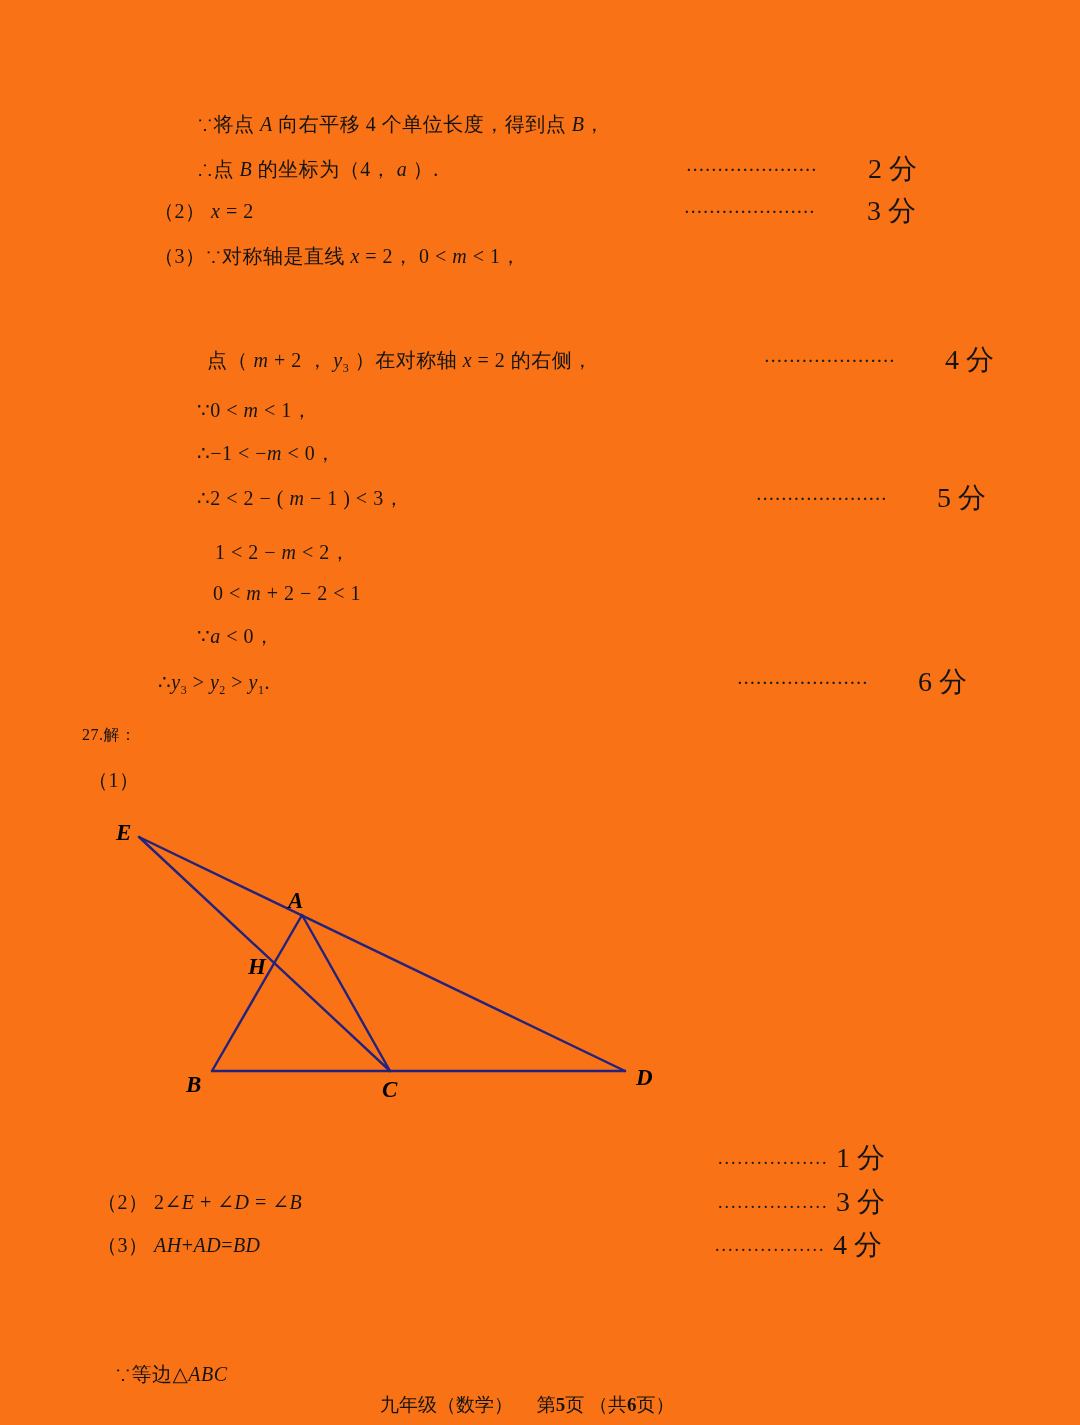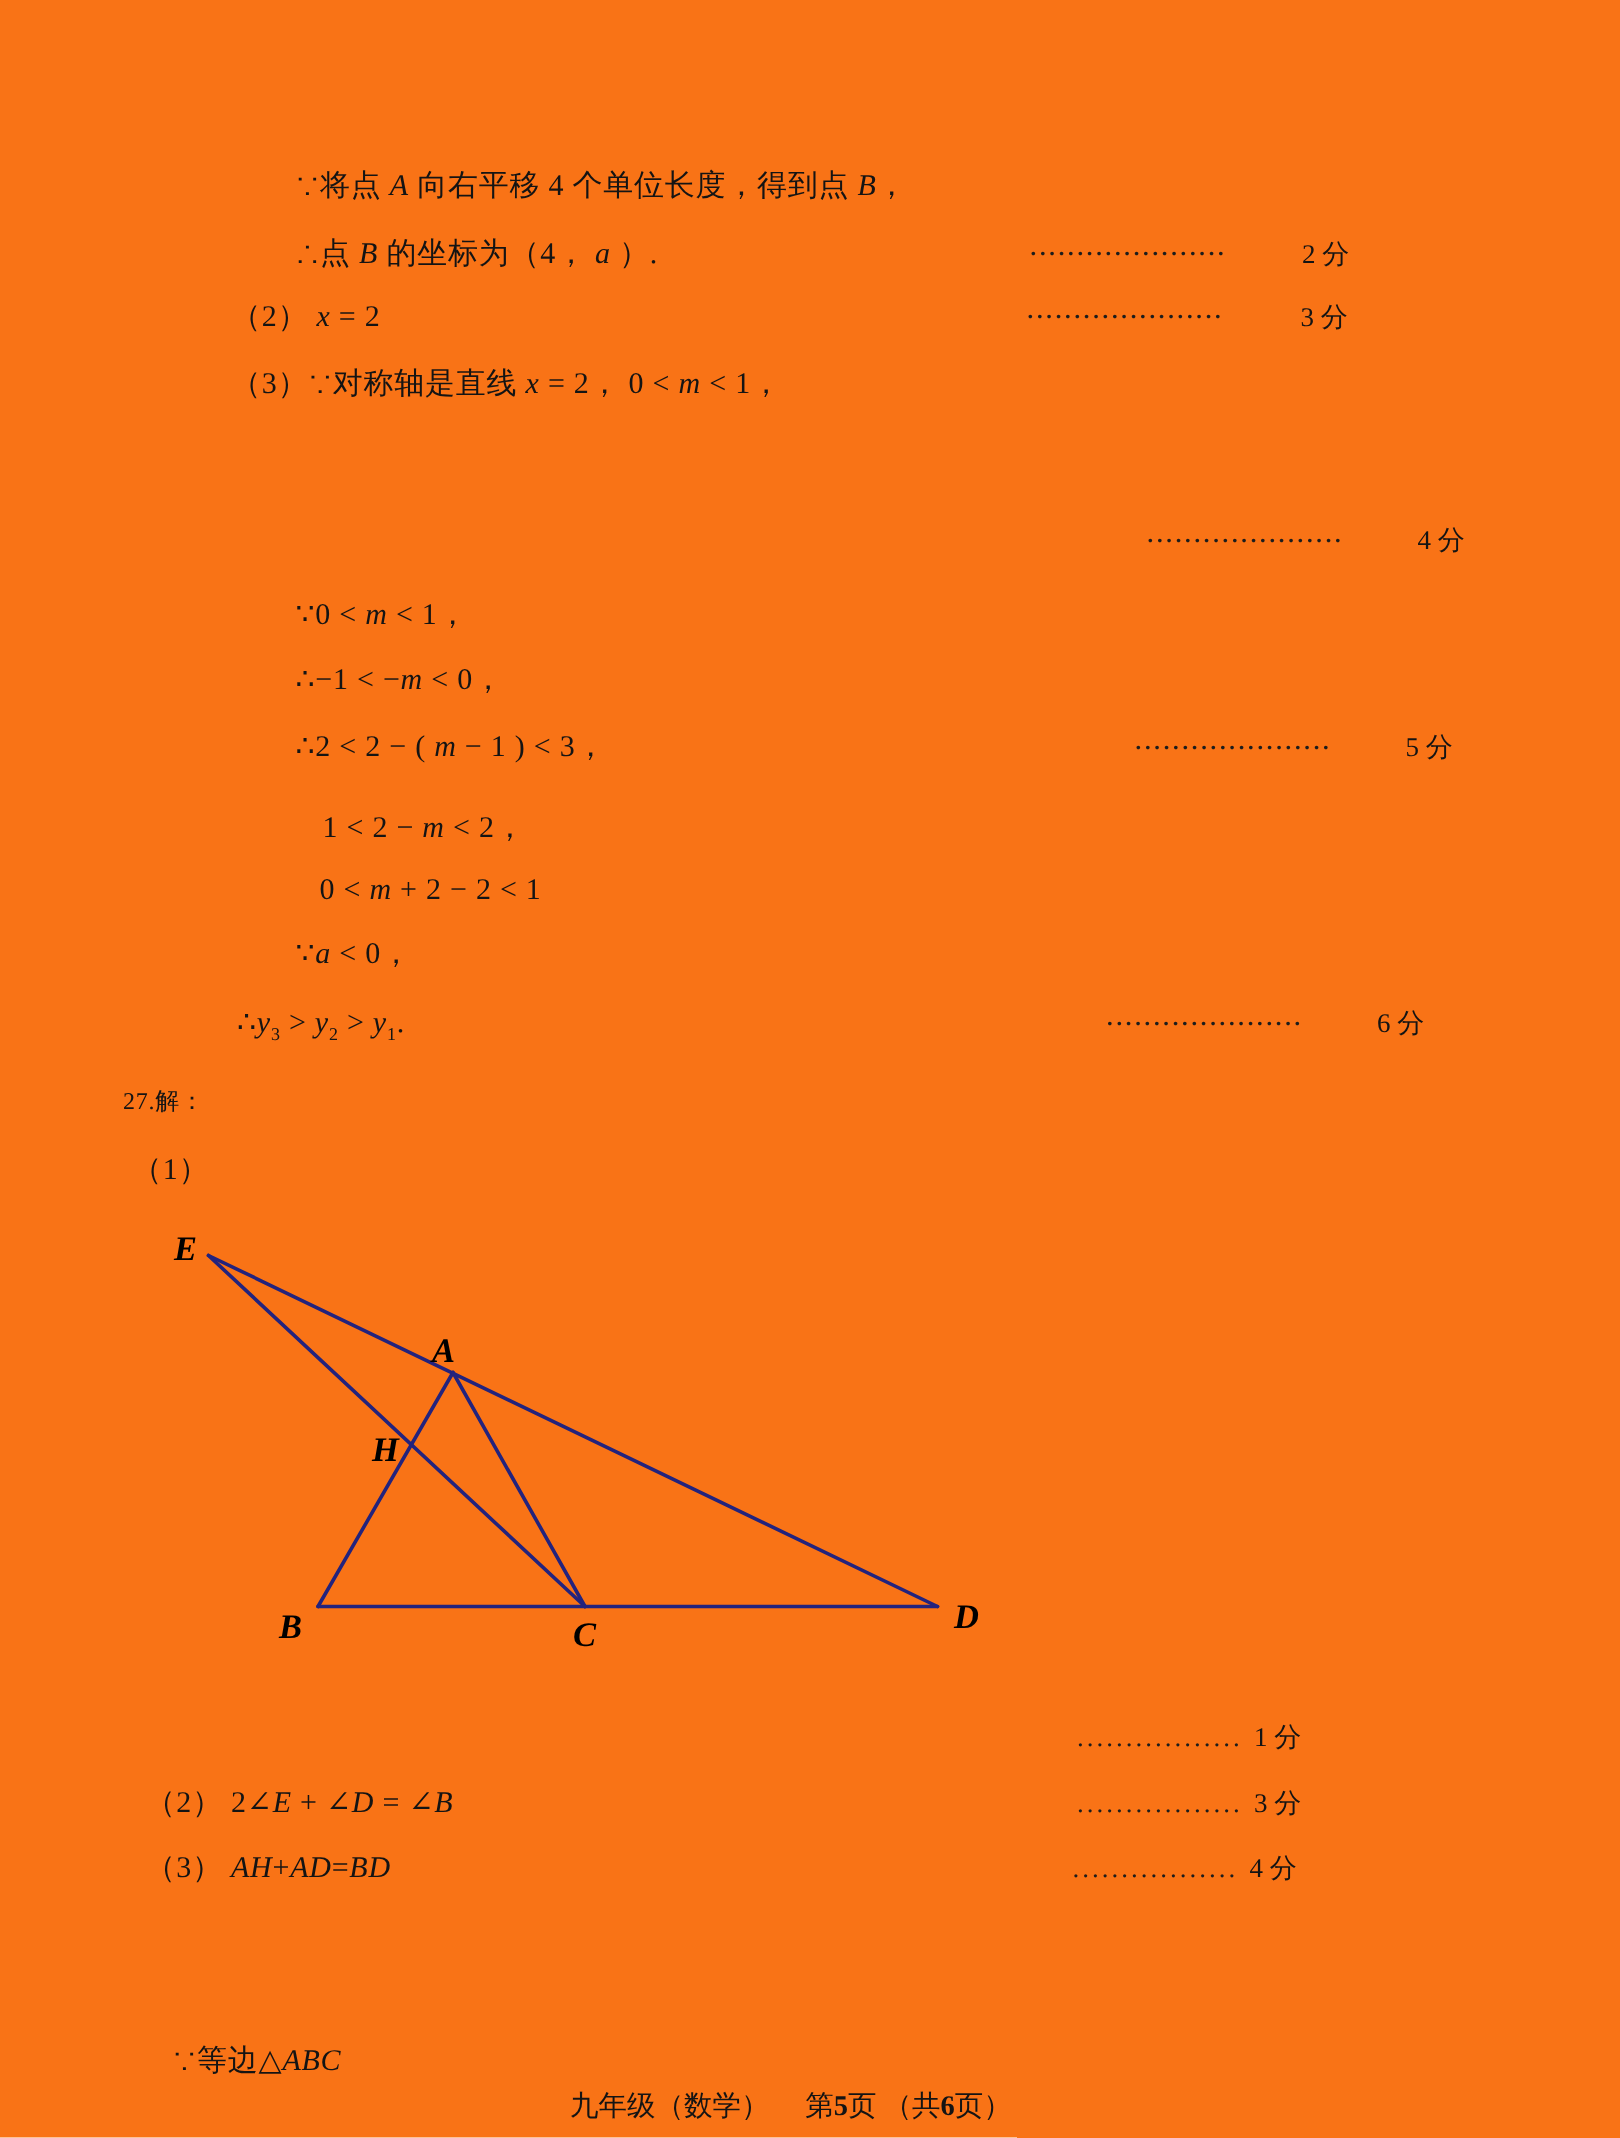--- a/index.html
+++ b/index.html
@@ -33,21 +33,21 @@
     color:#1c1c1c;
   }
   .dots.lower{
     font-size:18px;
     font-weight:normal;
     letter-spacing:2px;
     line-height:20px;
   }
   .score{
     position:absolute;
-    font-size:18px;
+    font-size:28px;
     line-height:24px;
     white-space:nowrap;
   }
   .figure-svg{position:absolute;left:0;top:0;}
   .figure-svg polyline{fill:none;stroke-width:2.4;stroke-linejoin:round;stroke-linecap:round;}
   .figure-svg text{
     font-family:"Liberation Serif","DejaVu Serif",serif;
     font-style:italic;
     font-weight:bold;
     font-size:23px;
@@ -62,20 +62,21 @@
 </style>
 </head>
 <body>
 
 <div class="page">
 
   <div class="line" style="left:197px;top:112px">∵将点 <i>A</i> 向右平移 4 个单位长度，得到点 <i>B</i>，</div>
   <div class="line" style="left:197px;top:157px">∴点 <i>B</i> 的坐标为（4， <i>a</i> ）.</div>
   <div class="line" style="left:154px;top:199px">（2） <i>x</i> = 2</div>
   <div class="line" style="left:154px;top:244px">（3）∵对称轴是直线 <i>x</i> = 2， 0 &lt; <i>m</i> &lt; 1，</div>
+  <div class="line" style="left:207px;top:348px">点（ <i>m</i> + 2 ， <i>y</i><sub>3</sub> ）在对称轴 <i>x</i> = 2 的右侧，</div>
   <div class="line" style="left:197px;top:398px">∵0 &lt; <i>m</i> &lt; 1，</div>
   <div class="line" style="left:197px;top:441px">∴−1 &lt; −<i>m</i> &lt; 0，</div>
   <div class="line" style="left:197px;top:486px">∴2 &lt; 2 − ( <i>m</i> − 1 ) &lt; 3，</div>
   <div class="line" style="left:215px;top:540px">1 &lt; 2 − <i>m</i> &lt; 2，</div>
   <div class="line" style="left:213px;top:581px">0 &lt; <i>m</i> + 2 − 2 &lt; 1</div>
   <div class="line" style="left:197px;top:624px">∵<i>a</i> &lt; 0，</div>
   <div class="line" style="left:158px;top:670px">∴<i>y</i><sub>3</sub> &gt; <i>y</i><sub>2</sub> &gt; <i>y</i><sub>1</sub>.</div>
 
   <span class="dots" style="left:687px;top:158px">.....................</span>
   <span class="score" style="left:868px;top:157px">2 分</span>

